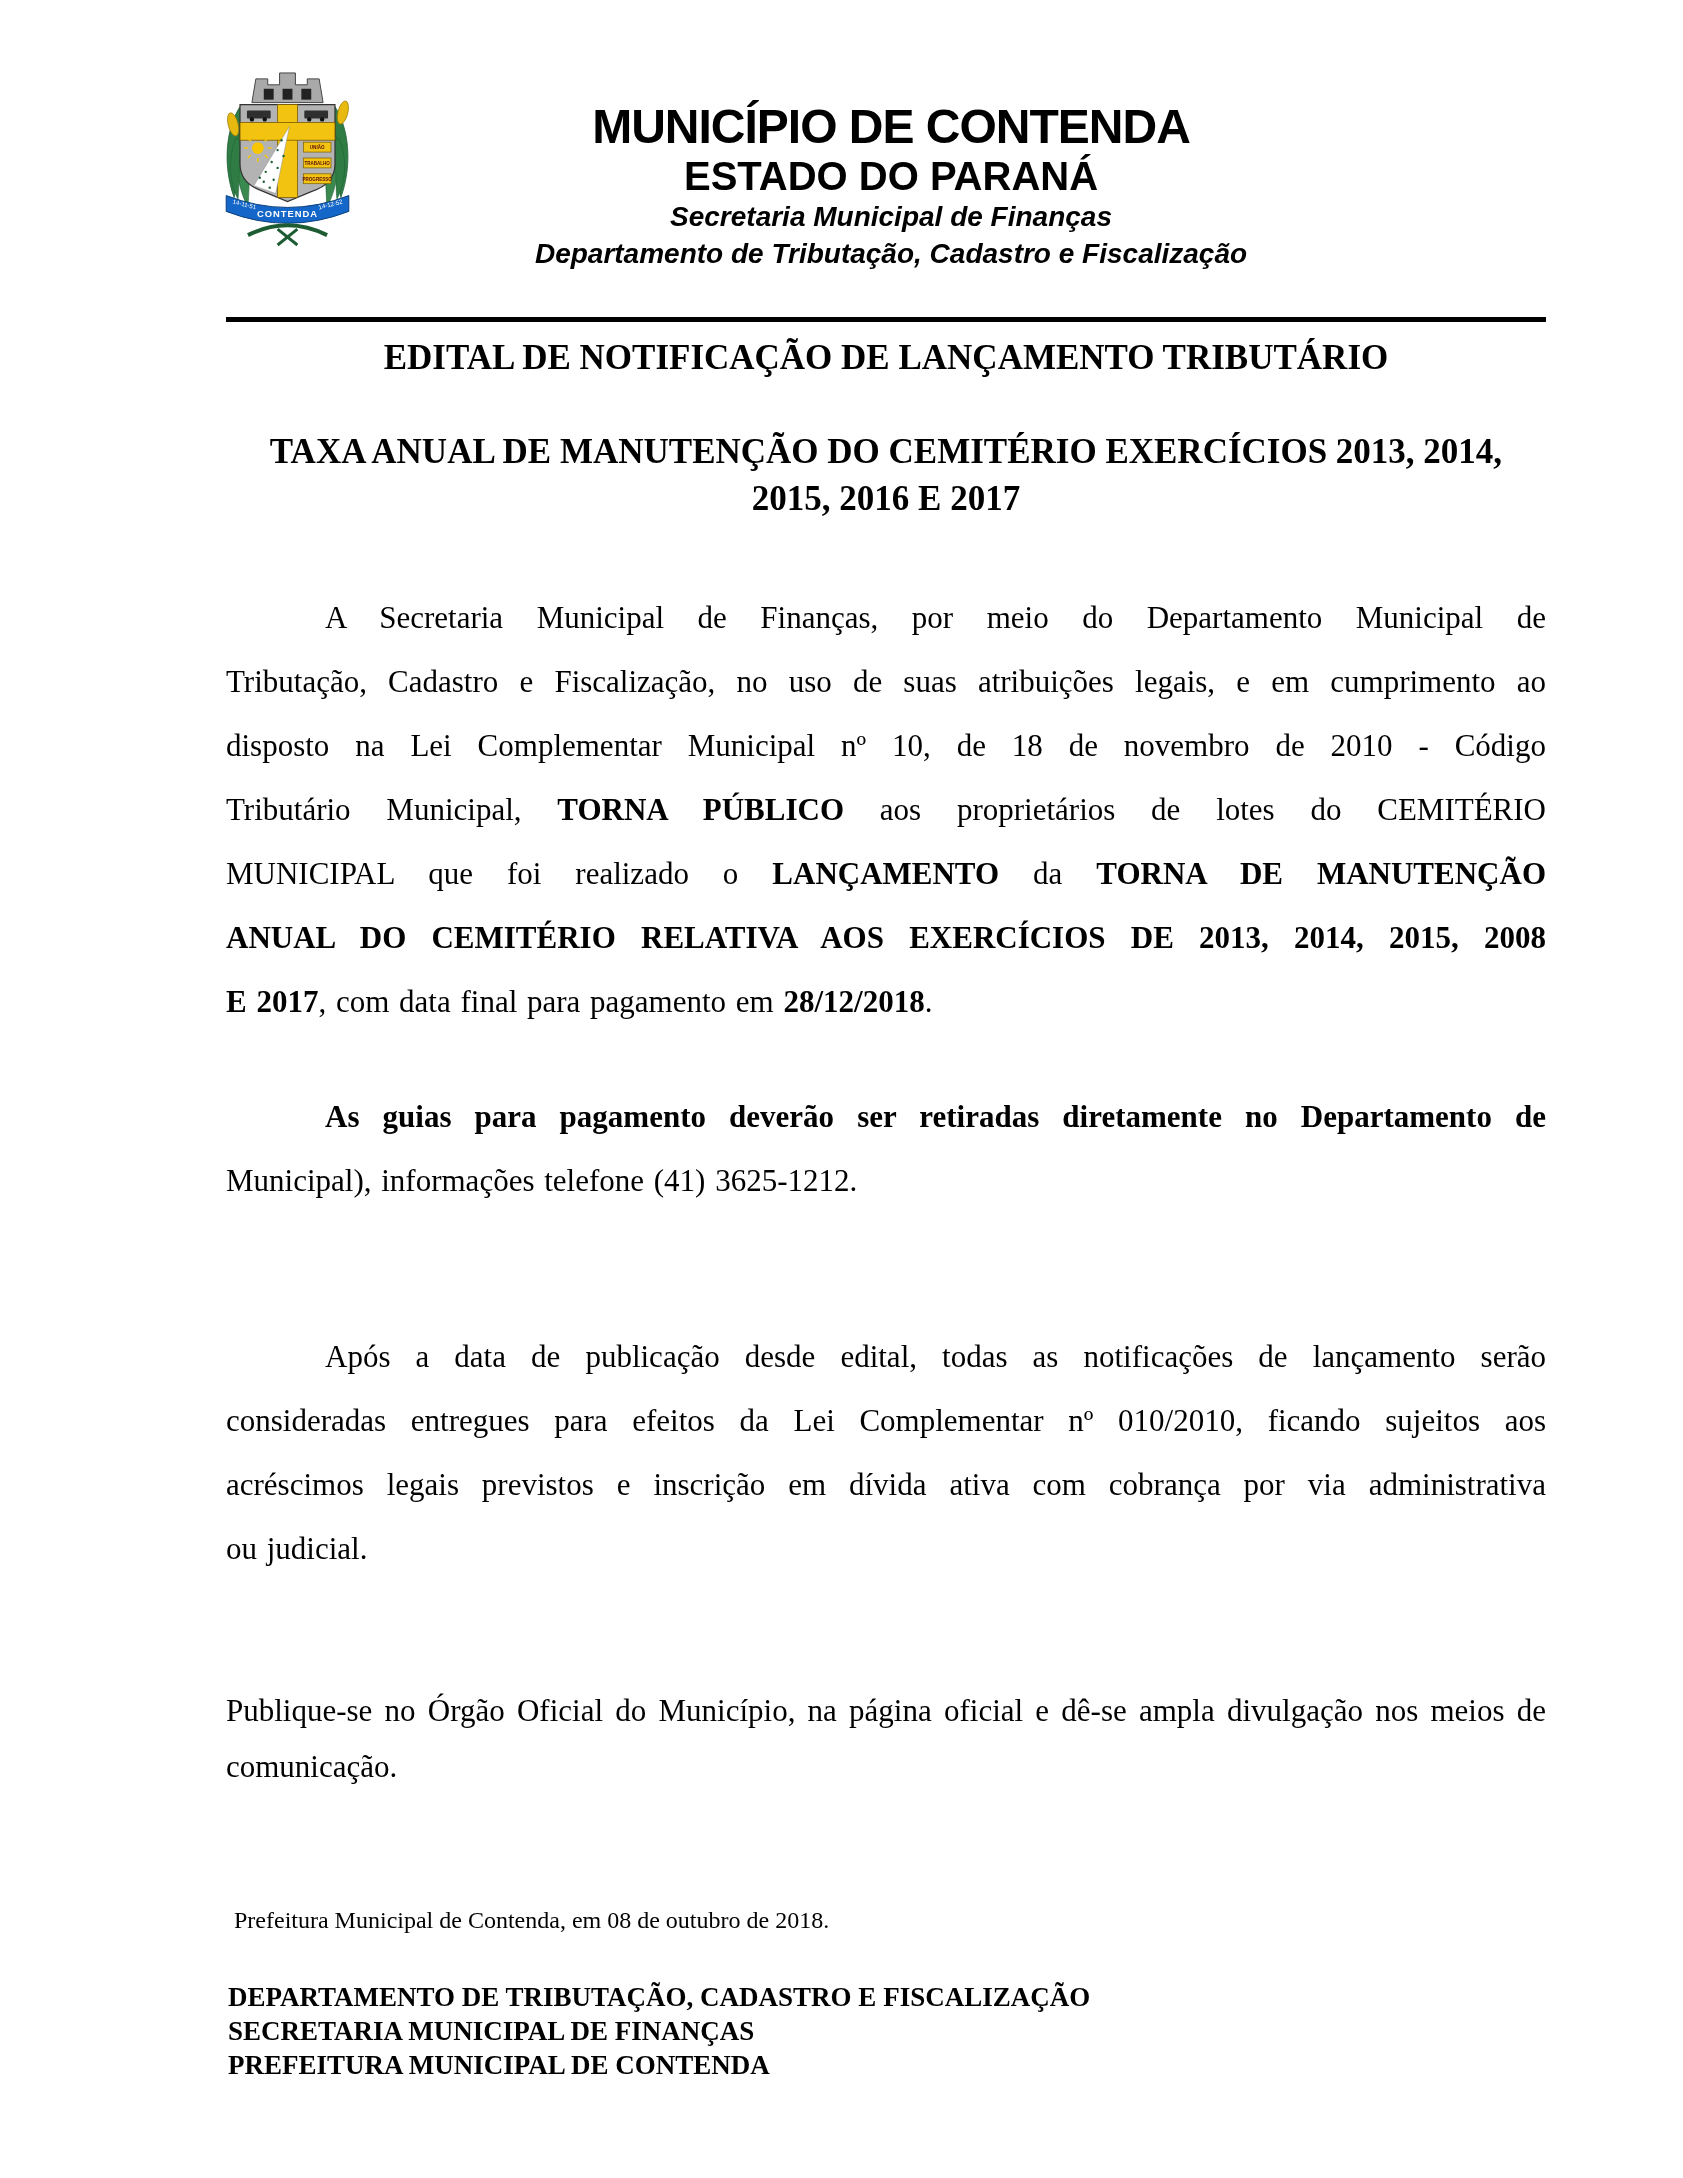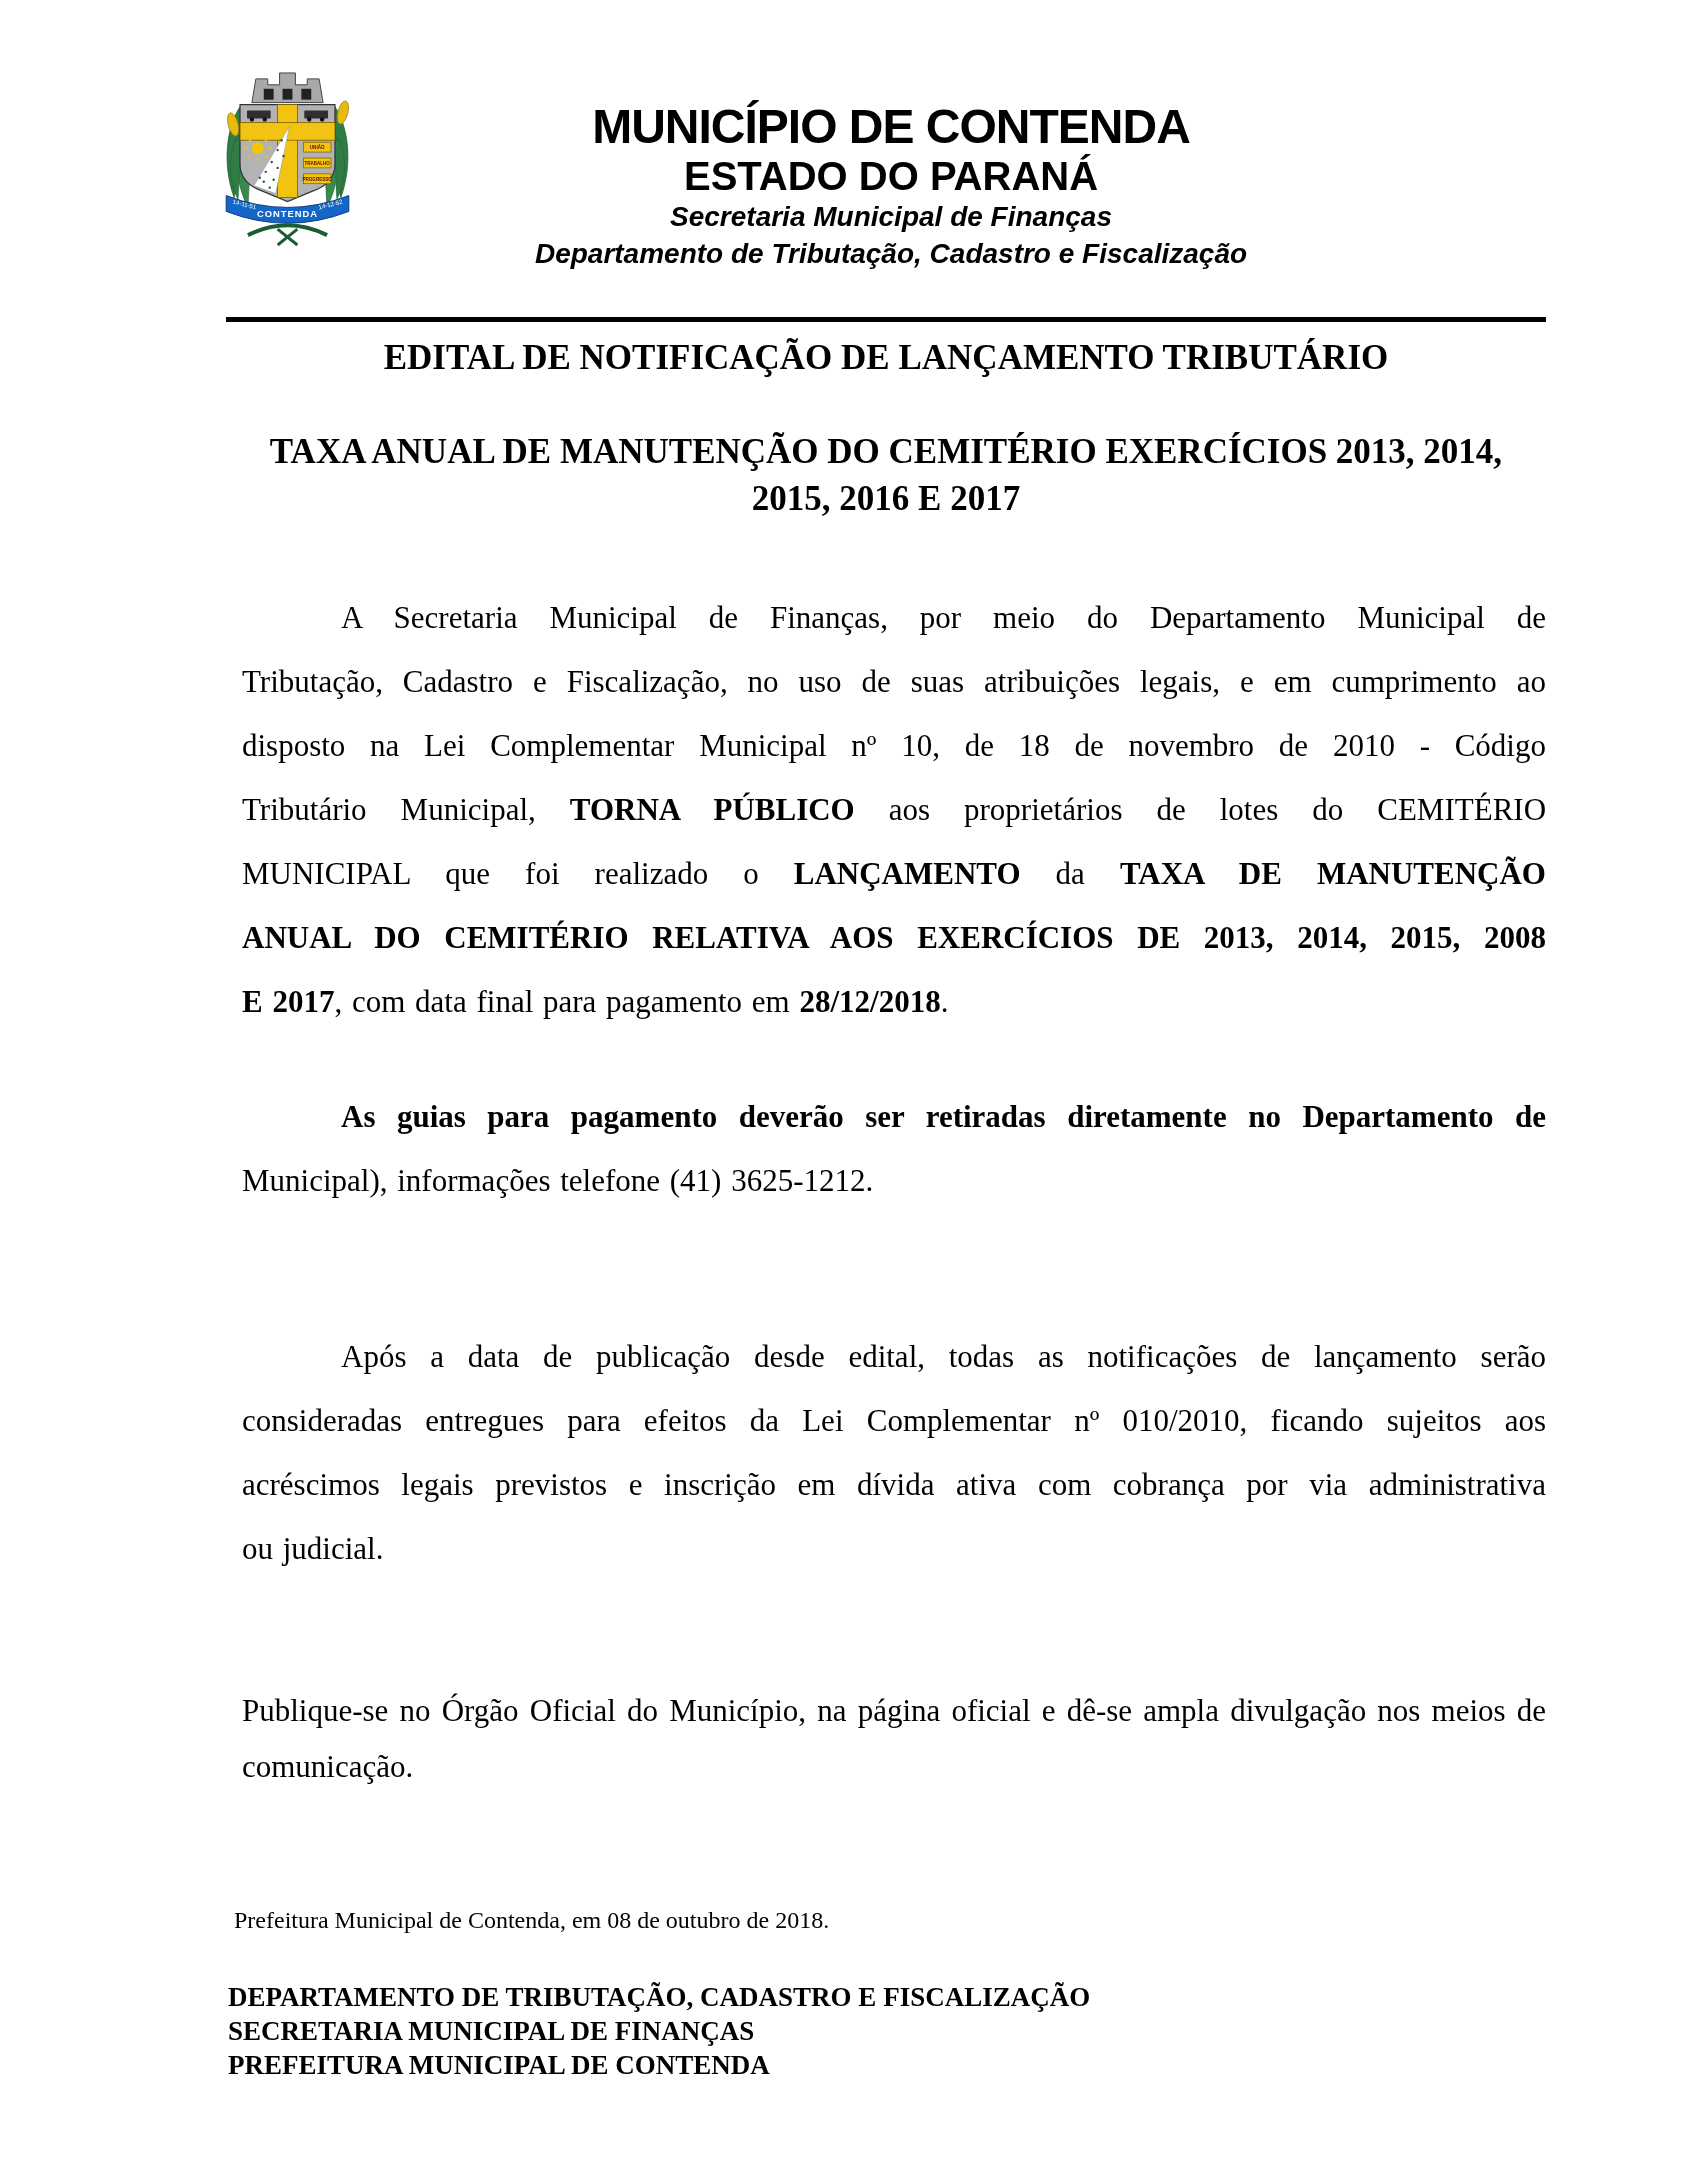--- a/index.html
+++ b/index.html
@@ -33,21 +33,20 @@
   }
   
   .para{position:absolute;left:226px;width:1320px;}
   .p-body{font-size:31px;line-height:64px;}
   .p-small{font-size:31px;line-height:56px;}
   .tline{
     text-align:justify;
     text-align-last:justify;
     white-space:nowrap;
     word-spacing:2px;
-    margin-left:16px;
   }
   .tline.last{text-align-last:left;}
   .tline.indent{text-indent:99px;}
   .tline .b{font-weight:700;}
   
   .date-line{position:absolute;left:234px;top:1903px;font-size:24px;line-height:34px;}
   .signature{position:absolute;left:228px;top:1980px;font-size:27px;font-weight:700;line-height:34px;}
   .crest svg{display:block;width:100%;height:100%;}
 </style>
 </head>
@@ -162,21 +161,21 @@
   <div class="title-sub">
     <div>TAXA ANUAL DE MANUTENÇÃO DO CEMITÉRIO EXERCÍCIOS 2013, 2014,</div>
     <div>2015, 2016 E 2017</div>
   </div>
 
   <div class="para p-body" style="top:586px">
       <div class="tline indent"><span>A Secretaria Municipal de Finanças, por meio do Departamento Municipal de</span></div>
       <div class="tline"><span>Tributação, Cadastro e Fiscalização, no uso de suas atribuições legais, e em cumprimento ao</span></div>
       <div class="tline"><span>disposto na Lei Complementar Municipal nº 10, de 18 de novembro de 2010 - Código</span></div>
       <div class="tline"><span>Tributário Municipal, </span><span class="b">TORNA PÚBLICO</span><span> aos proprietários de lotes do CEMITÉRIO</span></div>
-      <div class="tline"><span>MUNICIPAL que foi realizado o </span><span class="b">LANÇAMENTO</span><span> da </span><span class="b">TAXA DE MANUTENÇÃO</span></div>
+      <div class="tline"><span>MUNICIPAL que foi realizado o </span><span class="b">LANÇAMENTO</span><span> da </span><span class="b">TORNA DE MANUTENÇÃO</span></div>
       <div class="tline"><span class="b">ANUAL DO CEMITÉRIO RELATIVA AOS EXERCÍCIOS DE 2013, 2014, 2015, 2008</span></div>
       <div class="tline last"><span class="b">E 2017</span><span>, com data final para pagamento em </span><span class="b">28/12/2018</span><span>.</span></div>
     </div>
   <div class="para p-body" style="top:1085px">
       <div class="tline indent"><span class="b">As guias para pagamento deverão ser retiradas diretamente no Departamento de</span></div>
       <div class="tline last"><span>Municipal), informações telefone (41) 3625-1212.</span></div>
     </div>
   <div class="para p-body" style="top:1325px">
       <div class="tline indent"><span>Após a data de publicação desde edital, todas as notificações de lançamento serão</span></div>
       <div class="tline"><span>consideradas entregues para efeitos da Lei Complementar nº 010/2010, ficando sujeitos aos</span></div>

